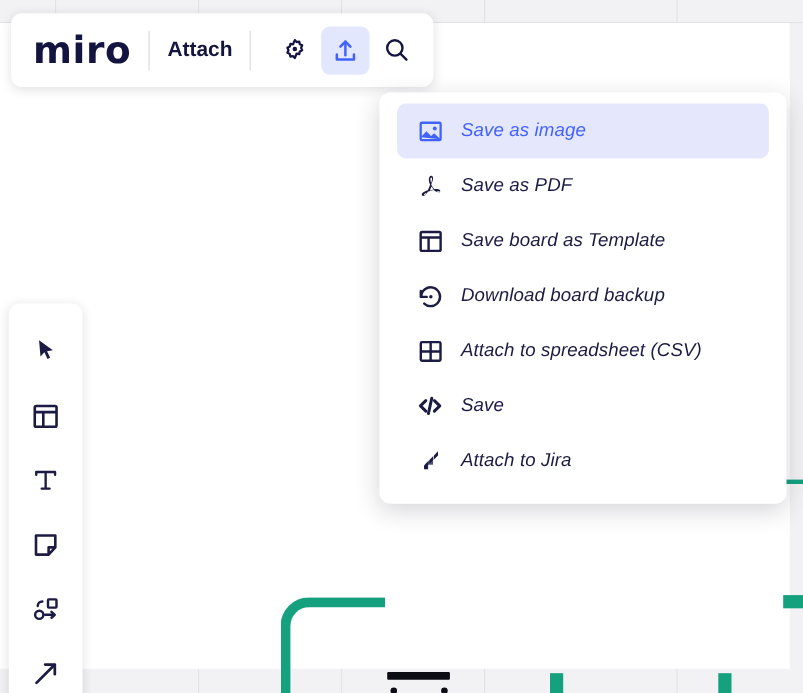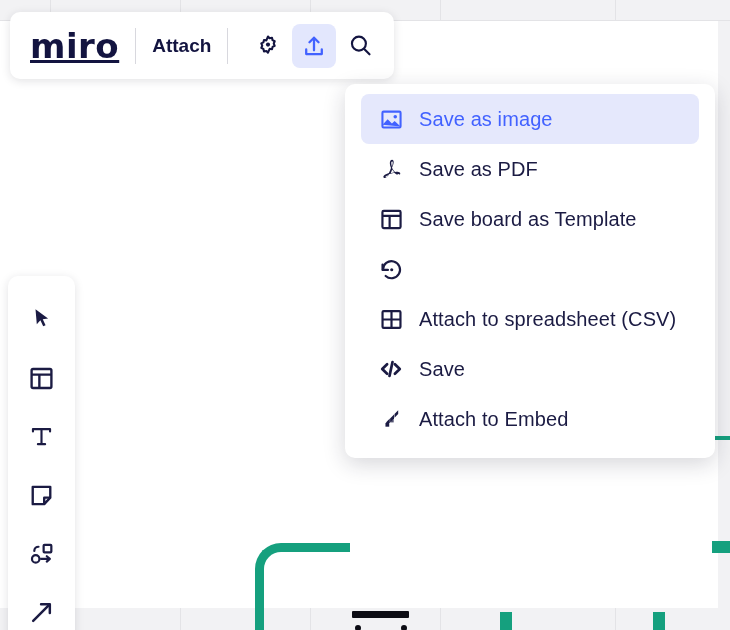--- a/index.html
+++ b/index.html
@@ -127,21 +127,20 @@
     box-sizing: border-box;
   }
   .miro-logo {
     font-family: "DejaVu Sans", sans-serif;
     font-size: 34px;
     font-weight: 700;
     letter-spacing: .5px;
     color: #131440;
     line-height: 1;
     user-select: none;
-    text-decoration: underline;
   }
   .topbar-divider {
     width: 1px;
     height: 36px;
     background: #d8d8de;
     margin: 0 16px;
   }
   .board-title {
     font-size: 19px;
     font-weight: 700;
@@ -222,24 +221,25 @@
   .menu-icon {
     width: 28px;
     height: 28px;
     flex: 0 0 28px;
     display: flex;
     align-items: center;
     justify-content: center;
     margin-right: 14px;
   }
   .menu-label {
-    font-size: 20px;
+    font-size: 17px;
     color: #1b1b43;
     white-space: nowrap;
     letter-spacing: .1px;
+    font-style: italic;
   }
   .menu-item.highlighted .menu-label {
     color: #4262ff;
   }
   svg { display: block; }
 </style>
 </head>
 <body>
 
 <div id="app">
@@ -391,20 +391,21 @@
     </div>
 
     <div class="menu-item">
       <span class="menu-icon">
         <svg width="25" height="25" viewBox="0 0 24 24" fill="none" stroke="#1b1b43" stroke-width="2.1" stroke-linecap="round" stroke-linejoin="round">
           <path d="M3.8 12.2a8.2 8.2 0 1 1 2.6 6"></path>
           <path d="M3.4 7.2v5.2h5.2"></path>
           <circle cx="12.2" cy="12.2" r="1.5" fill="#1b1b43" stroke="none"></circle>
         </svg>
       </span>
+      <span class="menu-label">Download board backup</span>
     </div>
 
     <div class="menu-item">
       <span class="menu-icon">
         <svg width="25" height="25" viewBox="0 0 24 24" fill="none" stroke="#1b1b43" stroke-width="2.1">
           <rect x="3.4" y="3.9" width="17.2" height="16.2" rx="1.1"></rect>
           <path d="M3.4 12h17.2M12 3.9v16.2"></path>
         </svg>
       </span>
       <span class="menu-label">Attach to spreadsheet (CSV)</span>
@@ -425,17 +426,17 @@
     <div class="menu-item">
       <span class="menu-icon">
         <svg width="25" height="25" viewBox="0 0 24 24" fill="#1b1b43">
           <path d="M18.4 3.2l-3.5 3.5v3.6l3.5-3.5z"></path>
           <path d="M14.4 7.2l-3.5 3.5v3.6l3.5-3.5z"></path>
           <path d="M10.4 11.1L6.9 14.6v3.6l3.5-3.5z"></path>
           <path d="M6.2 15.3h3.6v3.6H6.2z"></path>
           <path d="M10.6 11.2h3.5v3.6h-3.5z" opacity=".75"></path>
         </svg>
       </span>
-      <span class="menu-label">Attach to Embed</span>
+      <span class="menu-label">Attach to Jira</span>
     </div>
 
   </div>
 </div>
 
 </body></html>

